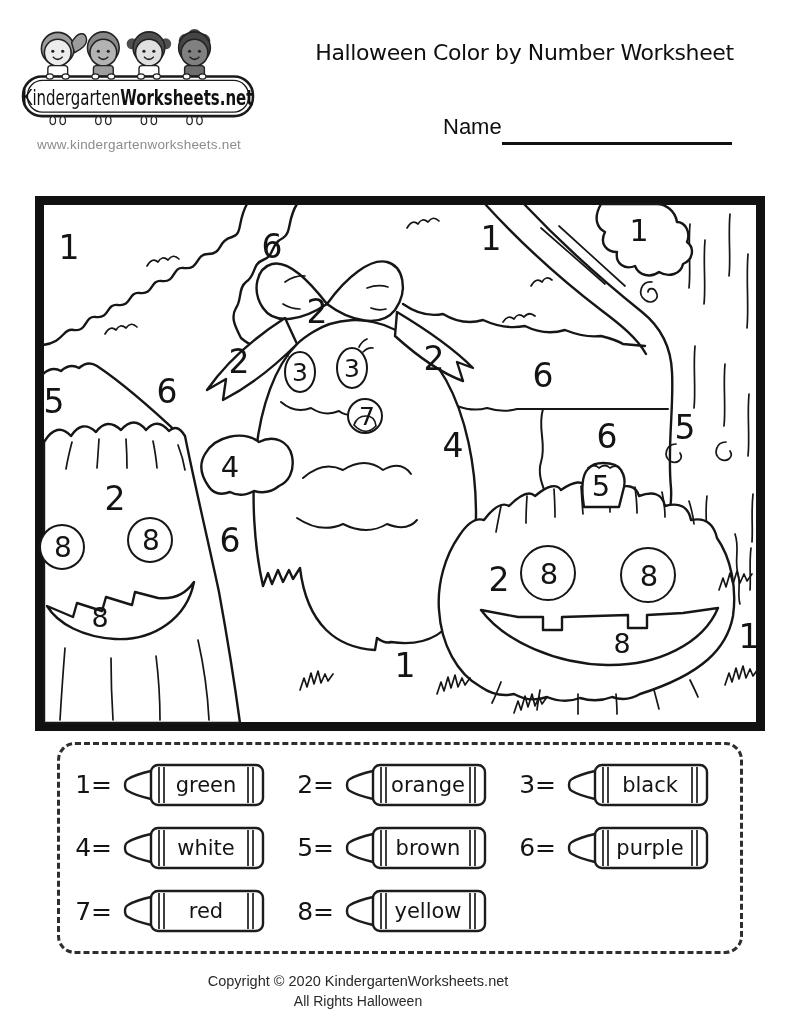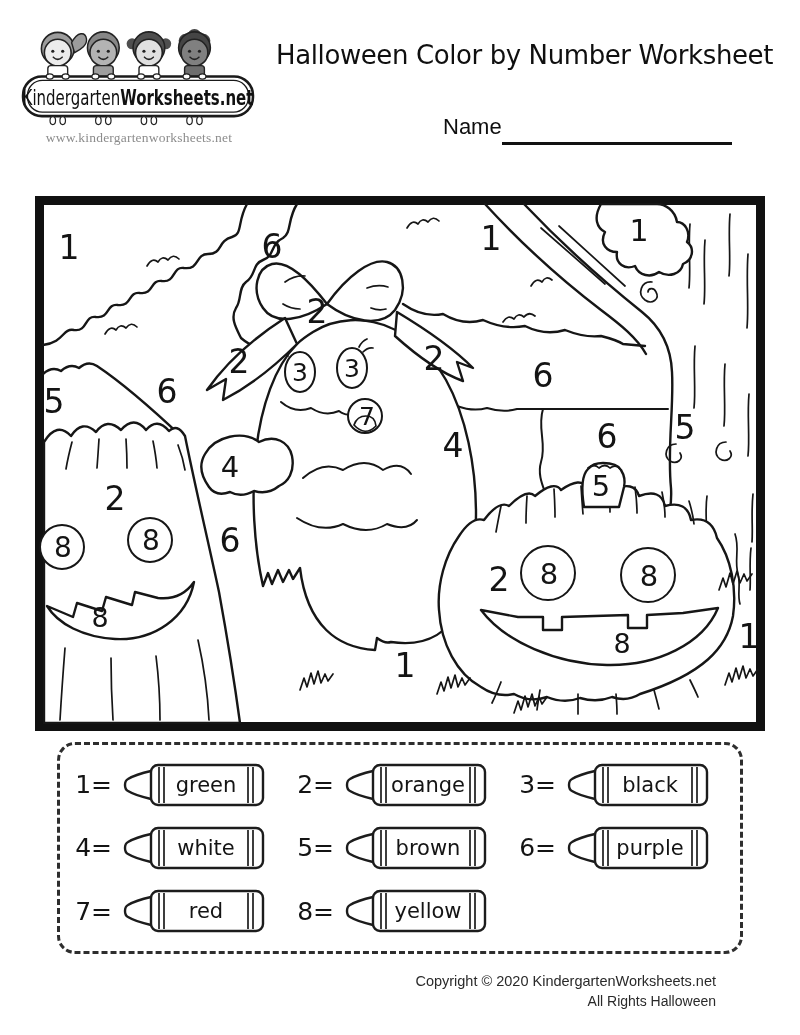--- a/index.html
+++ b/index.html
@@ -1,24 +1,24 @@
 <!DOCTYPE html>
 <html><head>
 <meta charset="utf-8">
 <style>
   html,body{margin:0;padding:0;background:#fff;}
   .page{position:relative;width:800px;height:1035px;background:#fff;overflow:hidden;
         font-family:"DejaVu Sans",sans-serif;color:#111;}
   
   .logo{position:absolute;left:20px;top:20px;width:238px;}
   .logo svg{display:block;}
-  .logo-url{margin-top:1px;text-align:center;font-size:13.5px;letter-spacing:.2px;
-            color:#8c8c8c;font-family:Liberation Serif, serif;}
+  .logo-url{margin-top:8px;text-align:center;font-size:13.5px;letter-spacing:.2px;
+            color:#8c8c8c;font-family:Liberation Sans, sans-serif;}
   .title{position:absolute;left:252px;top:40px;width:545px;margin:0;font-weight:400;
-         font-size:26px;letter-spacing:-.4px;text-align:center;color:#0f0f0f;}
+         font-size:22px;letter-spacing:-.4px;text-align:center;color:#0f0f0f;}
   .name-row{position:absolute;left:443px;top:114px;display:flex;height:34px;}
   .name-label{font-size:22px;font-family:"Liberation Sans",sans-serif;color:#0f0f0f;}
   .name-line{width:230px;border-bottom:3px solid #111;align-self:flex-end;margin-bottom:3px;}
   
   .scene-frame{position:absolute;left:35px;top:196px;width:730px;height:535px;}
   .scene-frame svg{width:100%;height:100%;display:block;}
   .o{fill:none;stroke:#161616;stroke-width:2.4;stroke-linecap:round;stroke-linejoin:round;}
   .w{fill:#fff;stroke:#161616;stroke-width:2.4;stroke-linecap:round;stroke-linejoin:round;}
   .d{stroke-width:2;}
   .thin{fill:none;stroke:#161616;stroke-width:1.7;stroke-linecap:round;stroke-linejoin:round;}
@@ -27,21 +27,21 @@
   .key-box{position:absolute;left:57px;top:742px;width:686px;height:212px;box-sizing:border-box;
            border:3.5px dashed #2e2e2e;border-radius:18px;padding:8px 4px 8px 10px;}
   .key-grid{display:grid;grid-template-columns:1fr 1fr 1fr;height:100%;align-items:center;}
   .key-item{display:flex;align-items:center;gap:5px;}
   .key-num{font-size:25px;min-width:42px;text-align:right;color:#141414;}
   .crayon{width:152px;height:50px;flex:0 0 auto;}
   .cr{fill:#fff;stroke:#1c1c1c;stroke-width:2.4;stroke-linejoin:round;stroke-linecap:round;}
   .cr2{stroke:#1c1c1c;stroke-width:1.7;}
   .crtext{font-family:"DejaVu Sans",sans-serif;font-size:21px;fill:#141414;text-anchor:middle;}
   
-  .footer{position:absolute;left:0;top:972px;width:716px;text-align:right;
+  .footer{position:absolute;left:0;top:972px;width:716px;text-align:center;
           font-family:"Liberation Sans",sans-serif;font-size:14.5px;color:#2a2a2a;line-height:1.35;}
   .footer .l2{font-size:14px;}
   
   .brand{font-family:"DejaVu Sans",sans-serif;font-size:21px;fill:#111;}
   .brand .bold{font-weight:700;}
 </style>
 </head>
 <body>
 
 <div class="page">

